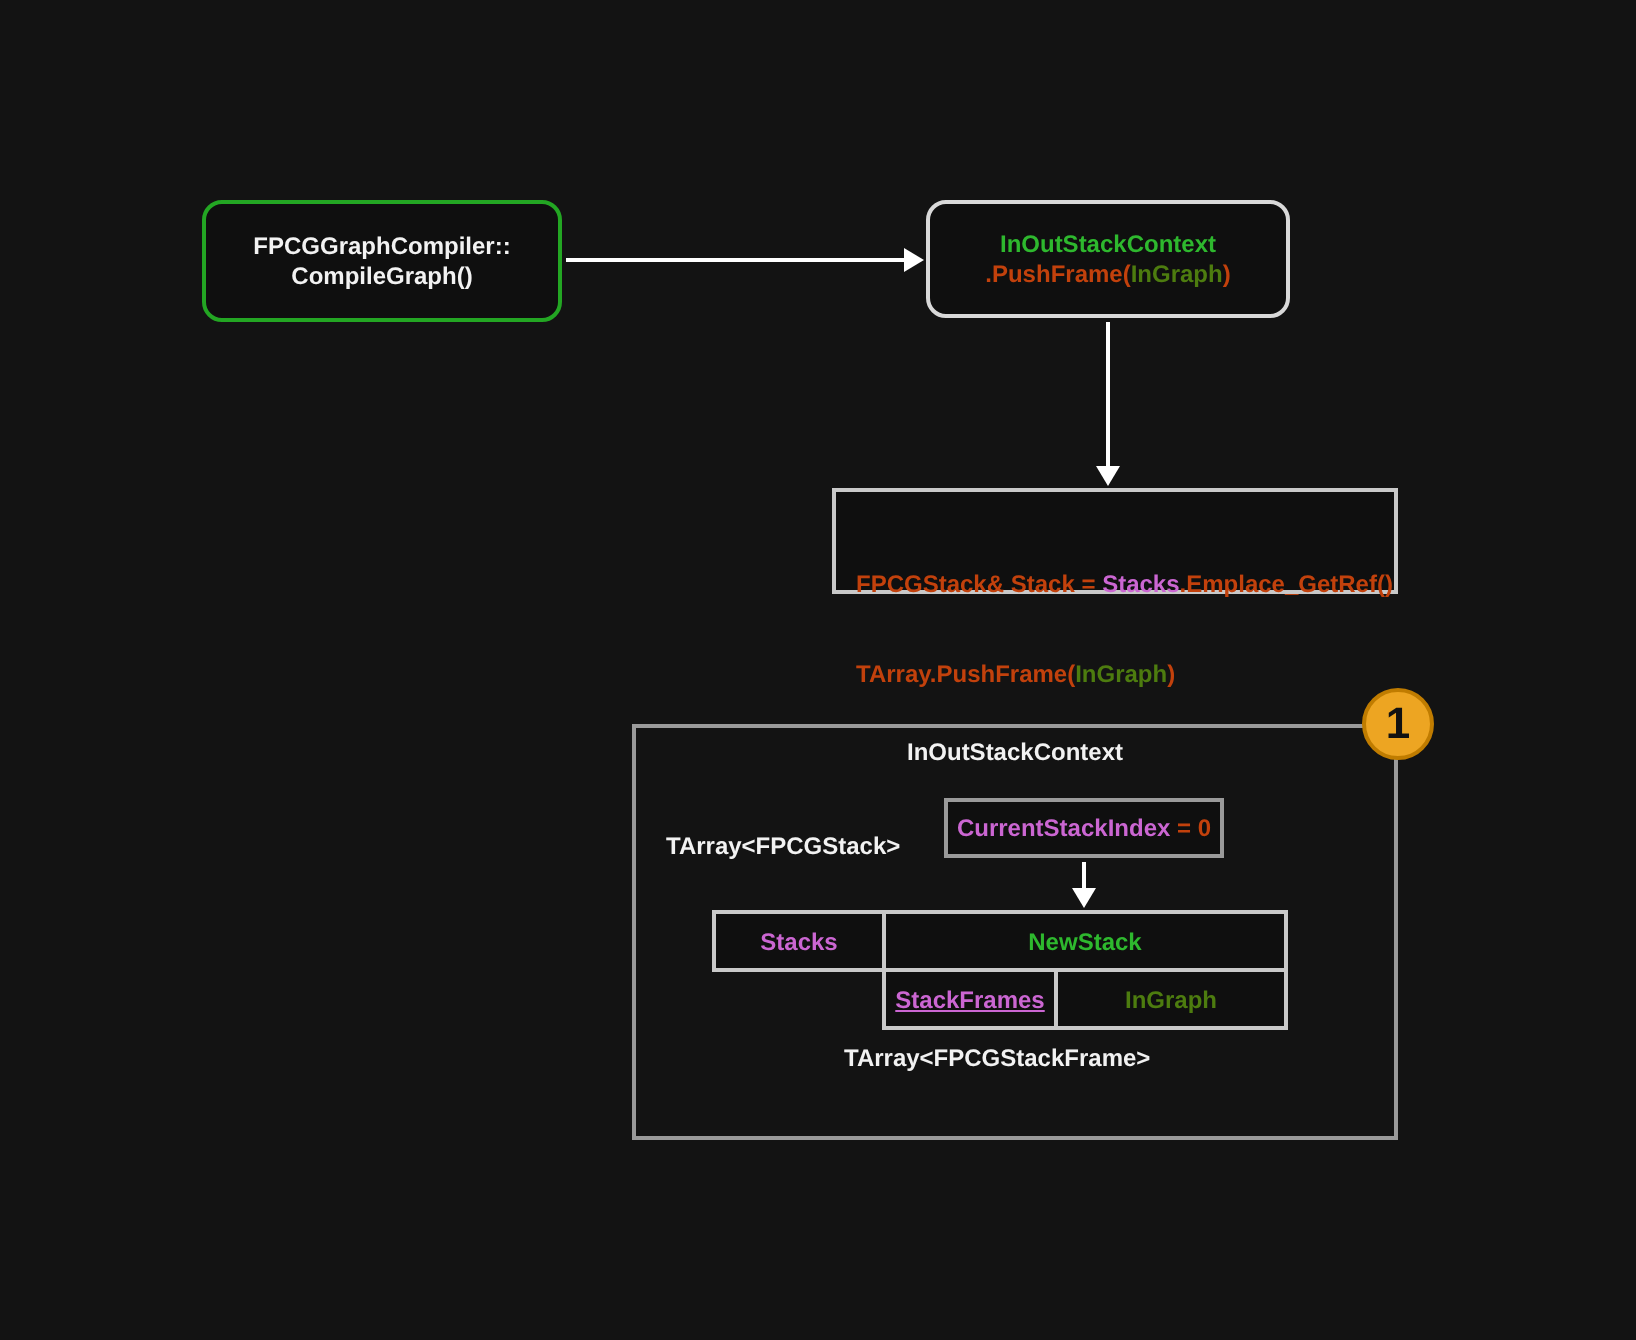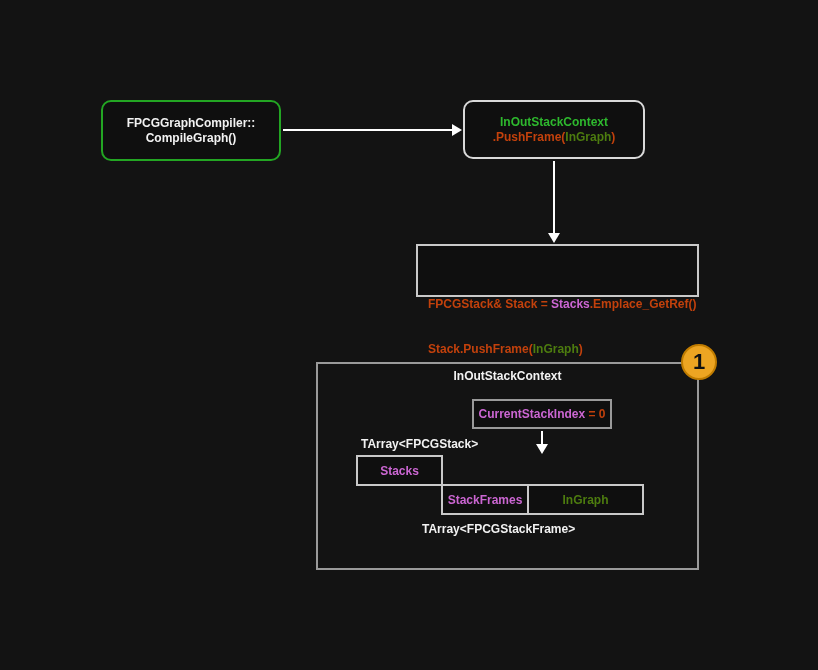--- a/index.html
+++ b/index.html
@@ -28,46 +28,46 @@
     white-space: pre;
   }
   .rounded { border-radius: 10px; }
 
   #node-compiler   { left: 101px; top: 100px; width: 180px; height: 61px; border: 2px solid #23a623; }
   #node-pushframe  { left: 463px; top: 100px; width: 182px; height: 59px; border: 2px solid #d9d9d9; }
 
   #node-code {
     left: 416px; top: 244px; width: 283px; height: 53px;
     border: 2px solid #c9c9c9; background: #0f0f0f;
-    padding: 21px 10px; line-height: 15px; white-space: pre; text-align: left;
+    padding: 9px 10px; line-height: 15px; white-space: pre; text-align: left;
   }
 
   
   #context-box {
     left: 316px; top: 362px; width: 383px; height: 208px;
     border: 2px solid #9a9a9a;
   }
   #context-title {
     left: 316px; top: 369px; width: 383px; text-align: center;
   }
   #csi-box {
     left: 472px; top: 399px; width: 140px; height: 30px;
     border: 2px solid #9a9a9a; background: #0f0f0f;
     display: flex; align-items: center; justify-content: center; white-space: pre;
   }
-  #label-stack-array { left: 333px; top: 437px; margin-left: 28px; }
+  #label-stack-array { left: 333px; top: 416px; }
   #label-frame-array { left: 422px; top: 522px; width: 152px; text-align: center; }
 
   .cell {
     border: 2px solid #c9c9c9; background: #0f0f0f;
     display: flex; align-items: center; justify-content: center; white-space: pre;
   }
   #cell-stacks      { left: 356px; top: 455px; width: 87px;  height: 31px; }
   #cell-newstack    { left: 441px; top: 455px; width: 203px; height: 31px; }
-  #cell-stackframes { left: 441px; top: 484px; width: 88px;  height: 31px; }
+  #cell-stackframes { left: 441px; top: 484px; width: 88px;  height: 31px; text-decoration: underline; }
   #cell-ingraph     { left: 527px; top: 484px; width: 117px; height: 31px; }
 
   
   .hline { position: absolute; height: 2px; background: #ffffff; }
   .vline { position: absolute; width: 2px;  background: #ffffff; }
   .head-right {
     position: absolute; width: 0; height: 0;
     border-top: 6px solid transparent; border-bottom: 6px solid transparent;
     border-left: 10px solid #ffffff;
   }
@@ -115,33 +115,34 @@
   <div id="node-pushframe" class="abs node rounded">
     <div class="c-green">InOutStackContext</div>
     <div><span class="c-white">.PushFrame(</span><span class="c-orange">InGraph</span><span class="c-white">)</span></div>
   </div>
 
   <div id="arrow2-line" class="vline"></div>
   <div id="arrow2-head" class="head-down"></div>
 
   <div id="node-code" class="abs">
     <div><span class="c-white">FPCGStack&amp; Stack = </span><span class="c-purple">Stacks</span><span class="c-white">.Emplace_GetRef()</span></div>
-    <div><span class="c-white">Stack.PushFrame(</span><span class="c-orange">InGraph</span><span class="c-white">)</span></div>
+    <div><span class="c-white">TArray.PushFrame(</span><span class="c-orange">InGraph</span><span class="c-white">)</span></div>
   </div>
 
   <div id="context-box" class="abs"></div>
   <div id="context-title" class="abs">InOutStackContext</div>
 
   <div id="csi-box" class="abs"><span class="c-purple">CurrentStackIndex</span><span class="c-white"> = 0</span></div>
 
   <div id="arrow3-line" class="vline"></div>
   <div id="arrow3-head" class="head-down"></div>
 
   <div id="label-stack-array" class="abs">TArray&lt;FPCGStack&gt;</div>
   <div id="label-frame-array" class="abs">TArray&lt;FPCGStackFrame&gt;</div>
 
   <div id="cell-stacks" class="abs cell c-purple">Stacks</div>
+  <div id="cell-newstack" class="abs cell c-green">NewStack</div>
   <div id="cell-stackframes" class="abs cell c-purple">StackFrames</div>
   <div id="cell-ingraph" class="abs cell c-orange">InGraph</div>
 
   <div id="badge" class="abs">1</div>
 
 </div>
 
 </body></html>

